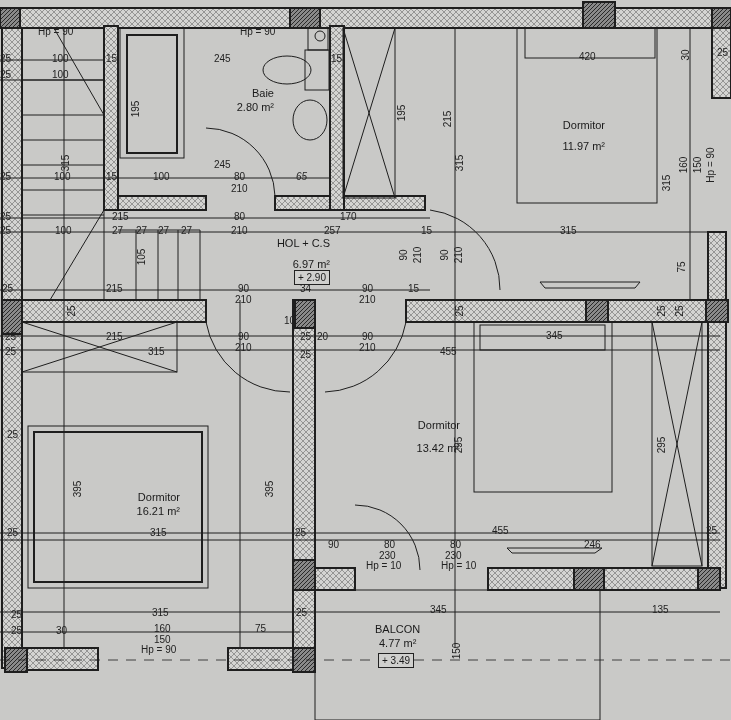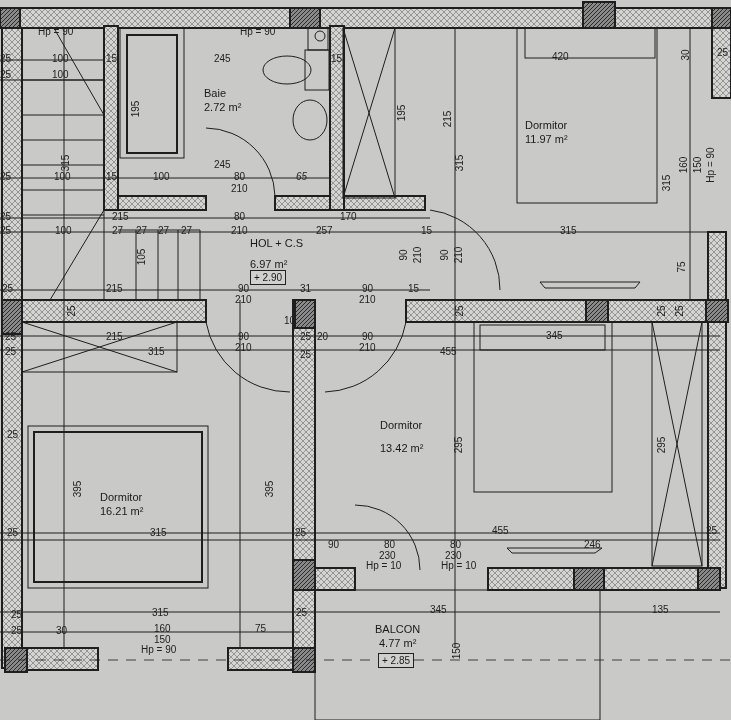--- a/index.html
+++ b/index.html
@@ -1,21 +1,21 @@
 <!DOCTYPE html>
 <html><head>
 <meta charset="utf-8">
 <style>
   html,body{margin:0;padding:0;background:#c9c9c7;}
   body{width:731px;height:720px;overflow:hidden;position:relative;font-family:"Liberation Sans",sans-serif;}
   #plan{position:absolute;left:0;top:0;width:731px;height:720px;}
   .lbl{position:absolute;font-family:"Liberation Sans",sans-serif;color:#1a1a1a;white-space:nowrap;line-height:1;}
   .dim{font-size:10px;color:#222;}
   .dimv{font-size:10px;color:#222;transform:rotate(-90deg);transform-origin:center;}
-  .room{font-size:11px;text-align:left;}
+  .room{font-size:11px;text-align:right;}
   .lvl{font-size:10px;border:1px solid #222;padding:1px 3px;background:#d0d0ce;}
 </style>
 </head>
 <body>
 
 <svg id="plan" viewBox="0 0 731 720" xmlns="http://www.w3.org/2000/svg">
   <defs>
     <pattern id="hatch" width="6" height="6" patternUnits="userSpaceOnUse">
       <rect width="6" height="6" fill="#d4d4d2"></rect>
       <path d="M0,6 L6,0 M0,0 L6,6" stroke="#6a6a6a" stroke-width="0.6"></path>
@@ -118,55 +118,55 @@
     <path d="M507,548 L602,548 L595,553 L512,553 Z"></path>
     <path d="M540,282 L640,282 L635,288 L545,288 Z"></path>
 
     <path d="M0,60 L104,60 M0,80 L104,80 M0,178 L330,178 M0,218 L430,218 M0,232 L720,232 M0,290 L430,290 M0,336 L720,336 M0,350 L720,350 M0,533 L720,533 M0,540 L720,540 M0,612 L720,612 M0,632 L300,632"></path>
     <path d="M64,28 L64,648 M240,300 L240,648 M455,28 L455,648 M690,28 L690,300"></path>
   </g>
 </svg>
 
 <div class="lbl room" style="left:204px;top:88px;width:70px;">
   <div>Baie</div>
-  <div style="margin-top:3px;">2.72 m²</div>
+  <div style="margin-top:3px;">2.80 m²</div>
 </div>
 <div class="lbl room" style="left:250px;top:238px;width:80px;">
   <div>HOL + C.S</div>
   <div style="margin-top:10px;">6.97 m²</div>
   <div style="margin-top:2px;"><span class="lvl">+ 2.90</span></div>
 </div>
 <div class="lbl room" style="left:525px;top:120px;width:80px;">
   <div>Dormitor</div>
-  <div style="margin-top:3px;">11.97 m²</div>
+  <div style="margin-top:10px;">11.97 m²</div>
 </div>
 <div class="lbl room" style="left:380px;top:420px;width:80px;">
   <div>Dormitor</div>
   <div style="margin-top:12px;">13.42 m²</div>
 </div>
 <div class="lbl room" style="left:100px;top:492px;width:80px;">
   <div>Dormitor</div>
   <div style="margin-top:3px;">16.21 m²</div>
 </div>
 <div class="lbl room" style="left:360px;top:624px;width:80px;text-align:left;">
   <div style="padding-left:15px;">BALCON</div>
   <div style="margin-top:3px;padding-left:19px;">4.77 m²</div>
-  <div style="margin-top:6px;padding-left:18px;"><span class="lvl">+ 2.85</span></div>
+  <div style="margin-top:6px;padding-left:18px;"><span class="lvl">+ 3.49</span></div>
 </div>
 
 <div class="lbl dim" style="left:38px;top:27px;">Hp = 90</div>
 <div class="lbl dim" style="left:240px;top:27px;">Hp = 90</div>
 <div class="lbl dim" style="left:0px;top:54px;">25</div>
 <div class="lbl dim" style="left:0px;top:70px;">25</div>
 <div class="lbl dim" style="left:52px;top:54px;">100</div>
 <div class="lbl dim" style="left:52px;top:70px;">100</div>
 <div class="lbl dim" style="left:106px;top:54px;">15</div>
 <div class="lbl dim" style="left:214px;top:54px;">245</div>
 <div class="lbl dim" style="left:331px;top:54px;">15</div>
-<div class="lbl dim" style="left:552px;top:52px;">420</div>
+<div class="lbl dim" style="left:579px;top:52px;">420</div>
 <div class="lbl dimv" style="left:128px;top:104px;">195</div>
 <div class="lbl dimv" style="left:394px;top:108px;">195</div>
 <div class="lbl dimv" style="left:440px;top:114px;">215</div>
 <div class="lbl dimv" style="left:58px;top:158px;">315</div>
 <div class="lbl dimv" style="left:452px;top:158px;">315</div>
 <div class="lbl dimv" style="left:659px;top:178px;">315</div>
 <div class="lbl dimv" style="left:676px;top:160px;">160</div>
 <div class="lbl dimv" style="left:690px;top:160px;">150</div>
 <div class="lbl dimv" style="left:693px;top:160px;">Hp = 90</div>
 <div class="lbl dimv" style="left:680px;top:50px;">30</div>
@@ -185,35 +185,35 @@
 <div class="lbl dim" style="left:112px;top:212px;">215</div>
 <div class="lbl dim" style="left:234px;top:212px;">80</div>
 <div class="lbl dim" style="left:340px;top:212px;text-align:center;">170</div>
 <div class="lbl dim" style="left:0px;top:226px;">25</div>
 <div class="lbl dim" style="left:55px;top:226px;">100</div>
 <div class="lbl dim" style="left:112px;top:226px;">27</div>
 <div class="lbl dim" style="left:136px;top:226px;">27</div>
 <div class="lbl dim" style="left:158px;top:226px;">27</div>
 <div class="lbl dim" style="left:181px;top:226px;">27</div>
 <div class="lbl dim" style="left:231px;top:226px;">210</div>
-<div class="lbl dim" style="left:316px;top:226px;">257</div>
+<div class="lbl dim" style="left:324px;top:226px;">257</div>
 <div class="lbl dim" style="left:421px;top:226px;">15</div>
 <div class="lbl dim" style="left:560px;top:226px;">315</div>
 <div class="lbl dimv" style="left:134px;top:252px;">105</div>
 <div class="lbl dimv" style="left:398px;top:250px;">90</div>
 <div class="lbl dimv" style="left:410px;top:250px;">210</div>
 <div class="lbl dimv" style="left:439px;top:250px;">90</div>
 <div class="lbl dimv" style="left:451px;top:250px;">210</div>
 <div class="lbl dimv" style="left:676px;top:262px;">75</div>
 
 <div class="lbl dim" style="left:2px;top:284px;">25</div>
 <div class="lbl dim" style="left:106px;top:284px;">215</div>
 <div class="lbl dim" style="left:238px;top:284px;">90</div>
 <div class="lbl dim" style="left:235px;top:295px;">210</div>
-<div class="lbl dim" style="left:300px;top:284px;">31</div>
+<div class="lbl dim" style="left:300px;top:284px;">34</div>
 <div class="lbl dim" style="left:362px;top:284px;">90</div>
 <div class="lbl dim" style="left:359px;top:295px;">210</div>
 <div class="lbl dim" style="left:408px;top:284px;">15</div>
 <div class="lbl dimv" style="left:66px;top:306px;">25</div>
 <div class="lbl dimv" style="left:454px;top:306px;">25</div>
 <div class="lbl dimv" style="left:656px;top:306px;">25</div>
 <div class="lbl dimv" style="left:674px;top:306px;">25</div>
 
 <div class="lbl dim" style="left:5px;top:332px;">25</div>
 <div class="lbl dim" style="left:106px;top:332px;">215</div>

